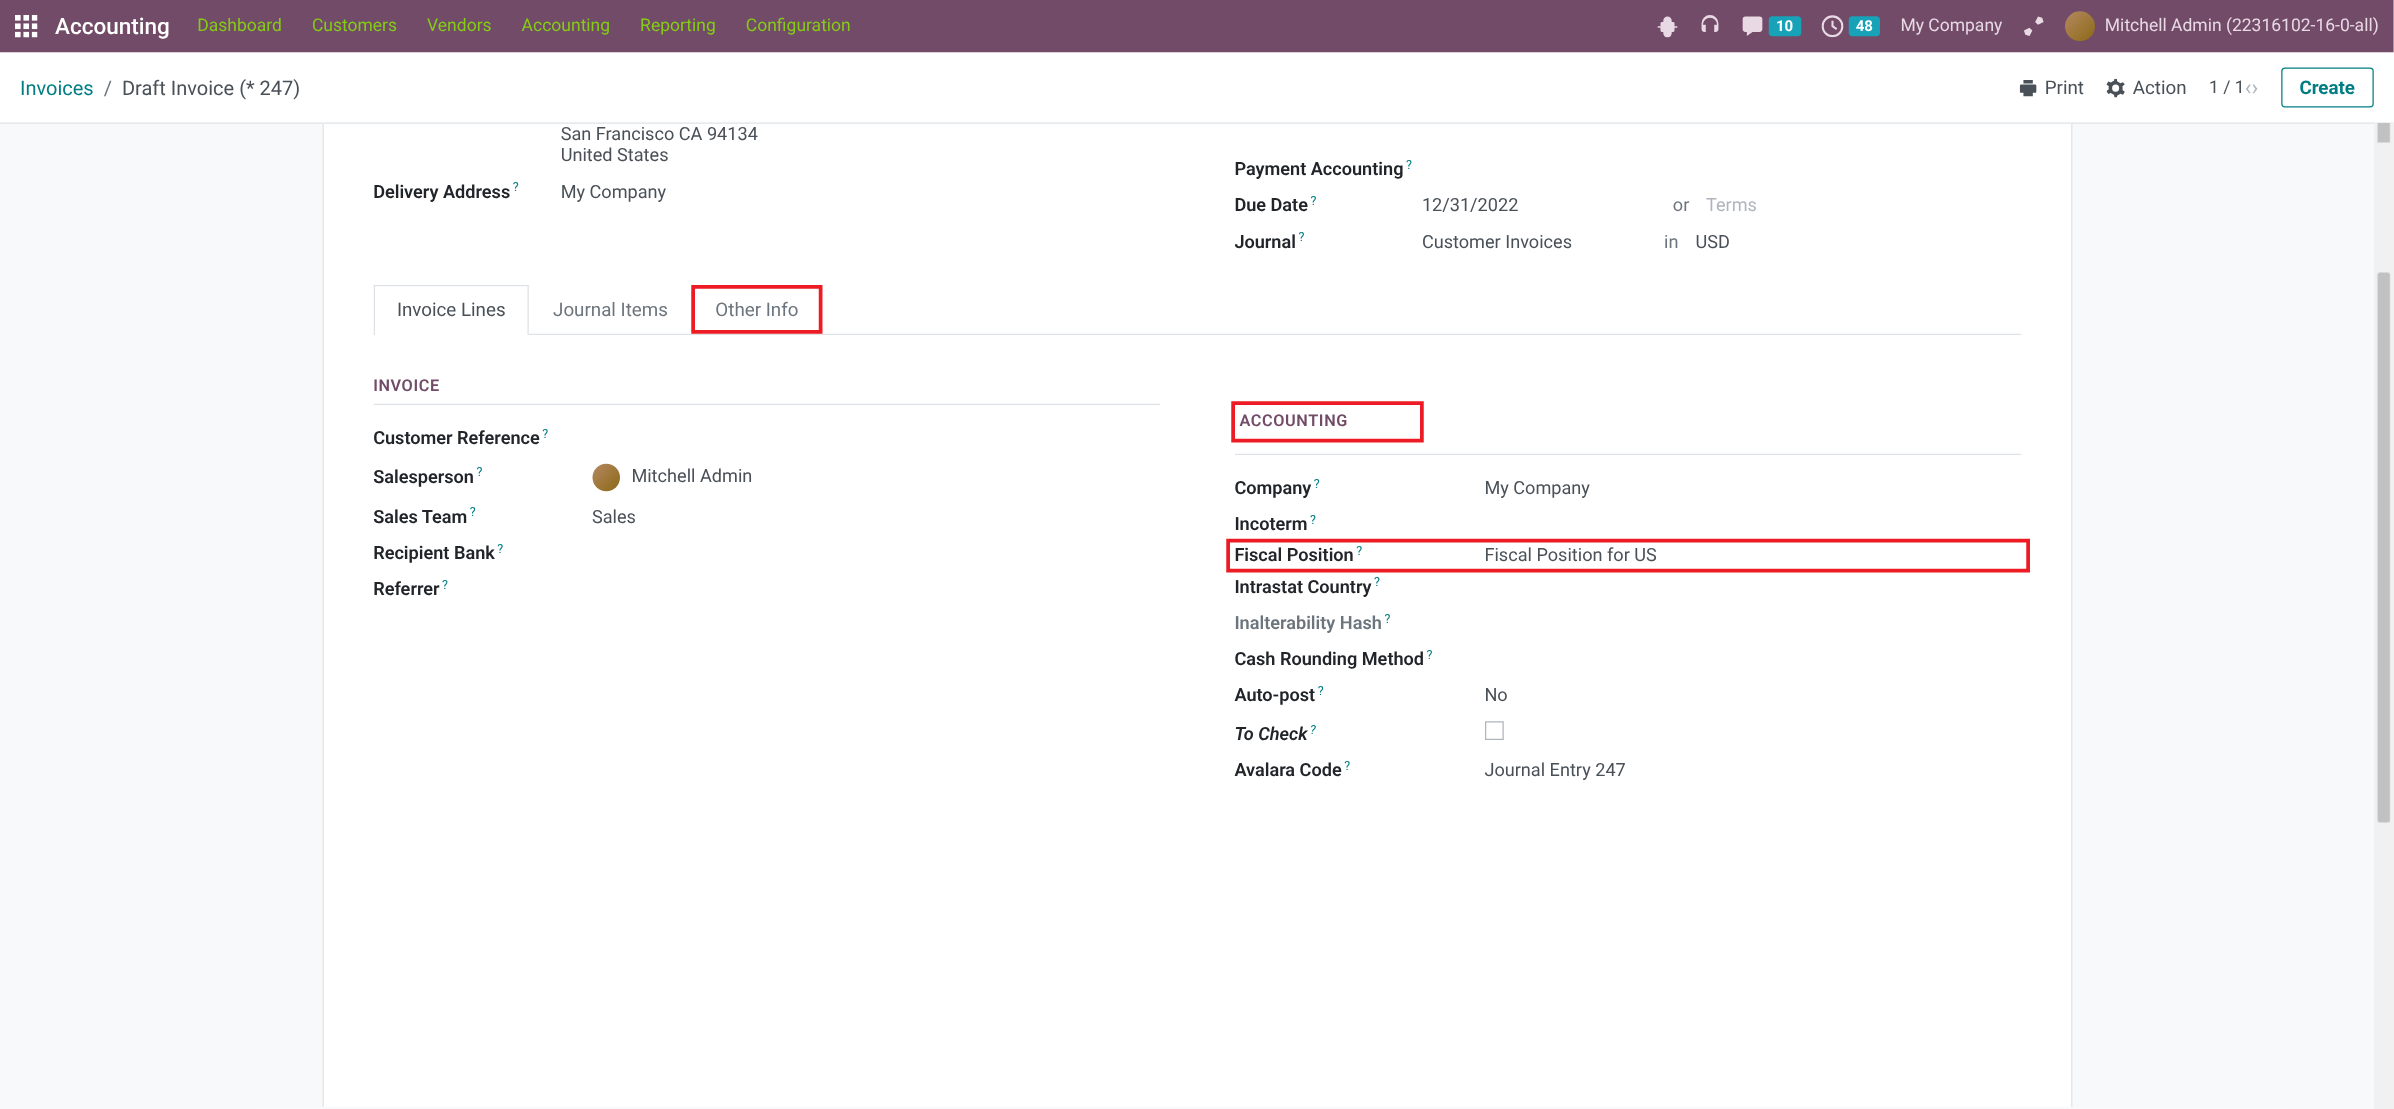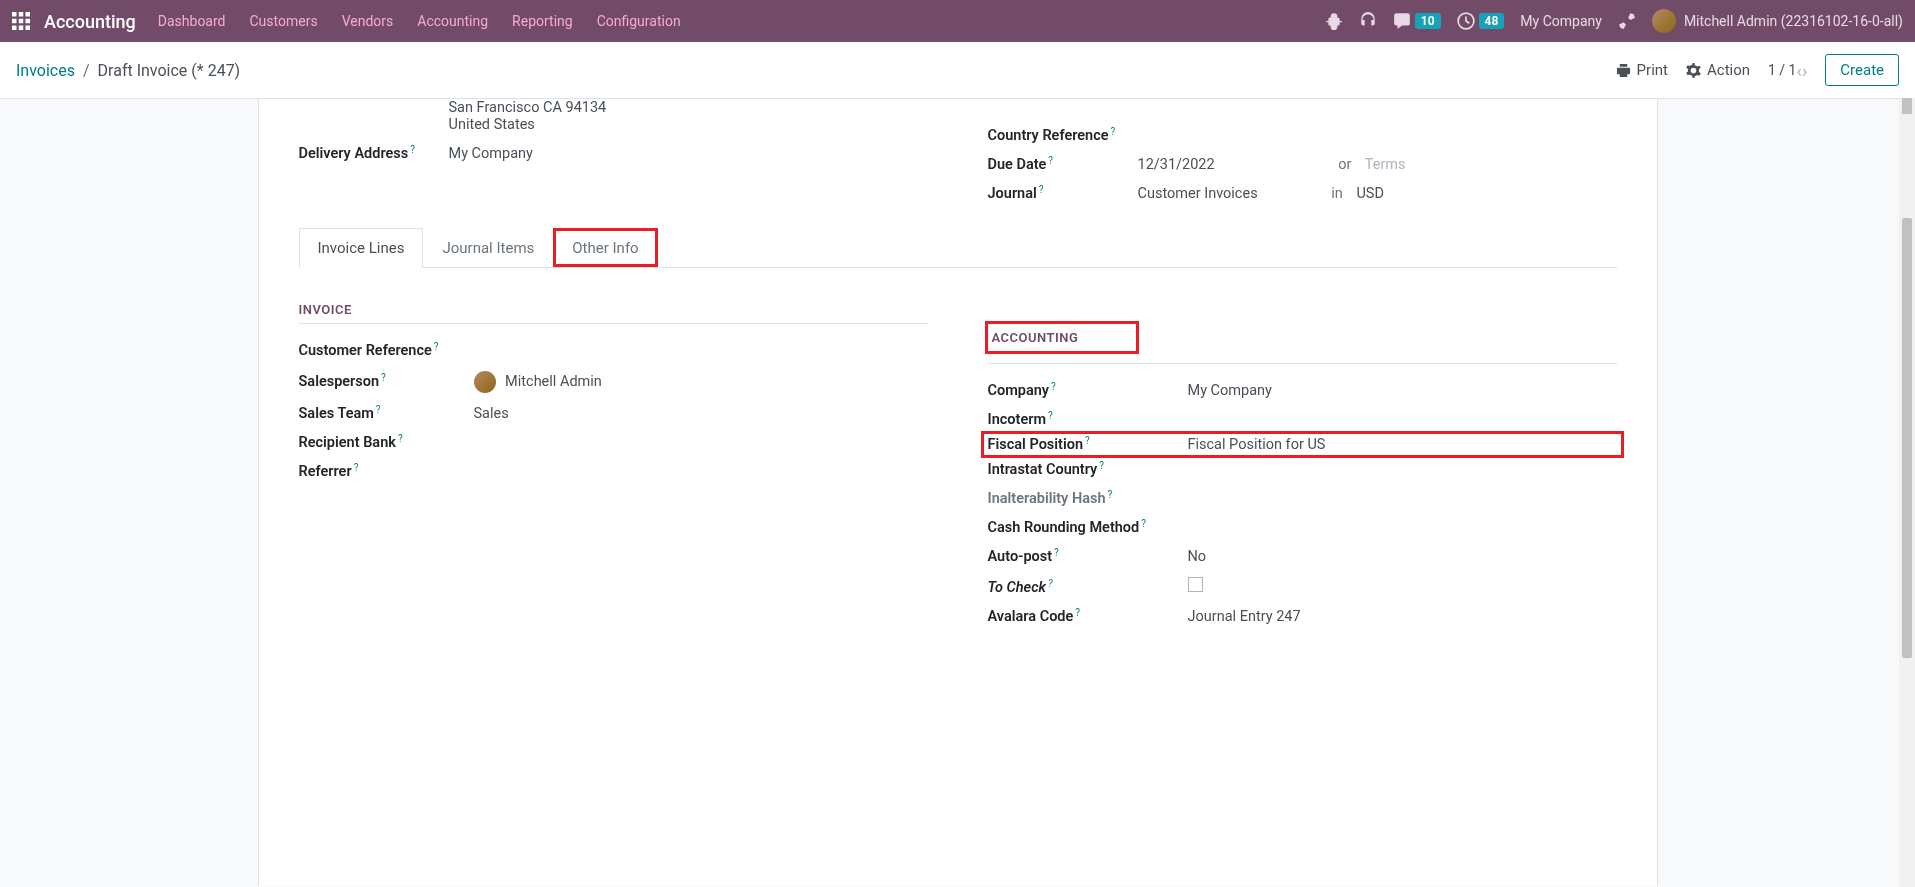--- a/index.html
+++ b/index.html
@@ -4,42 +4,42 @@
   <style>
     * { box-sizing: border-box; margin: 0; padding: 0; font-family: -apple-system, BlinkMacSystemFont, "Segoe UI", Roboto, "Helvetica Neue", Arial, sans-serif; }
     body { background: #f8f9fa; color: #212529; font-size: 14px; overflow: hidden; }
     
     .topbar { background: #714b67; color: #fff; height: 42px; display: flex; align-items: center; padding: 0 12px; }
     .topbar-left { display: flex; align-items: center; }
     .apps-icon { width: 18px; height: 18px; margin-right: 14px; cursor: pointer; }
     .apps-icon svg { fill: #fff; }
     .app-name { font-size: 18px; font-weight: 500; margin-right: 22px; cursor: pointer; }
     .nav-menu { display: flex; gap: 24px; }
-    .nav-item { color: #f9a8d4; font-size: 14px; cursor: pointer; }
+    .nav-item { color: #84cc16; font-size: 14px; cursor: pointer; }
     .topbar-right { margin-left: auto; display: flex; align-items: center; gap: 16px; }
     .sys-icon { cursor: pointer; width: 18px; height: 18px; display: flex; align-items: center; justify-content: center; }
     .sys-icon svg { fill: #e9d9e5; }
     .badge-group { display: flex; align-items: center; gap: 4px; cursor: pointer; }
     .badge { background: #17a2b8; color: #fff; font-size: 12px; font-weight: 700; padding: 1px 6px; border-radius: 3px; }
     .company-name { color: #e9d9e5; font-size: 14px; cursor: pointer; }
     .user-area { display: flex; align-items: center; gap: 8px; cursor: pointer; }
     .avatar { width: 24px; height: 24px; border-radius: 50%; background: linear-gradient(135deg, #b58863, #8b6914); }
     .user-name { color: #e9d9e5; font-size: 14px; }
     
     .controlbar { background: #fff; border-bottom: 1px solid #dee2e6; padding: 12px 16px; display: flex; align-items: center; }
     .breadcrumb-area { display: flex; align-items: center; font-size: 16px; }
     .breadcrumb-link { color: #017e84; cursor: pointer; }
     .breadcrumb-sep { margin: 0 8px; color: #6c757d; }
     .breadcrumb-current { color: #495057; }
     .controlbar-right { margin-left: auto; display: flex; align-items: center; gap: 18px; }
     .action-btn { display: flex; align-items: center; gap: 6px; color: #495057; cursor: pointer; font-size: 15px; }
     .action-btn svg { width: 15px; height: 15px; fill: #495057; }
     .pager { display: flex; align-items: center; color: #495057; font-size: 14px; }
     .pager-arrow { cursor: pointer; color: #adb5bd; font-size: 18px; }
-    .create-btn { border: 1px solid #017e84; color: #017e84; background: #fff; padding: 6px 14px; font-size: 15px; cursor: pointer; border-radius: 3px; }
+    .create-btn { border: 1px solid #017e84; color: #017e84; background: #fff; padding: 6px 14px; font-size: 15px; cursor: pointer; border-radius: 3px; font-weight: bold; }
     
     .content-wrap { height: calc(100vh - 100px); overflow-y: auto; }
     .form-sheet { background: #fff; margin: 0 auto; max-width: 1400px; padding: 0 40px; border: 1px solid #dee2e6; border-top: none; border-bottom: none; min-height: 100%; }
     
     .row-group { display: flex; gap: 60px; }
     .col { flex: 1; }
     .field-row { display: flex; padding: 6px 0; align-items: baseline; }
     .field-label { width: 150px; font-weight: 600; color: #212529; font-size: 14.5px; position: relative; }
     .field-label .help { color: #017e84; font-size: 10px; position: relative; top: -5px; margin-left: 2px; font-weight: normal; }
     .field-label.muted { color: #6c757d; }
@@ -175,21 +175,21 @@
             <div>United States</div>
           </div>
         </div>
         <div class="field-row">
           <span class="field-label"><span>Delivery Address</span><span class="help">?</span></span>
           <span class="field-value">My Company</span>
         </div>
       </div>
       <div class="col">
         <div class="field-row" style="padding-top:28px;">
-          <span class="field-label"><span>Country Reference</span><span class="help">?</span></span>
+          <span class="field-label"><span>Payment Accounting</span><span class="help">?</span></span>
           <span class="field-value"></span>
         </div>
         <div class="field-row">
           <span class="field-label"><span>Due Date</span><span class="help">?</span></span>
           <span class="field-value">
             <span>12/31/2022</span>
             <span class="or-label" style="margin-left:120px;">or</span>
             <span class="hint-text">Terms</span>
           </span>
         </div>

